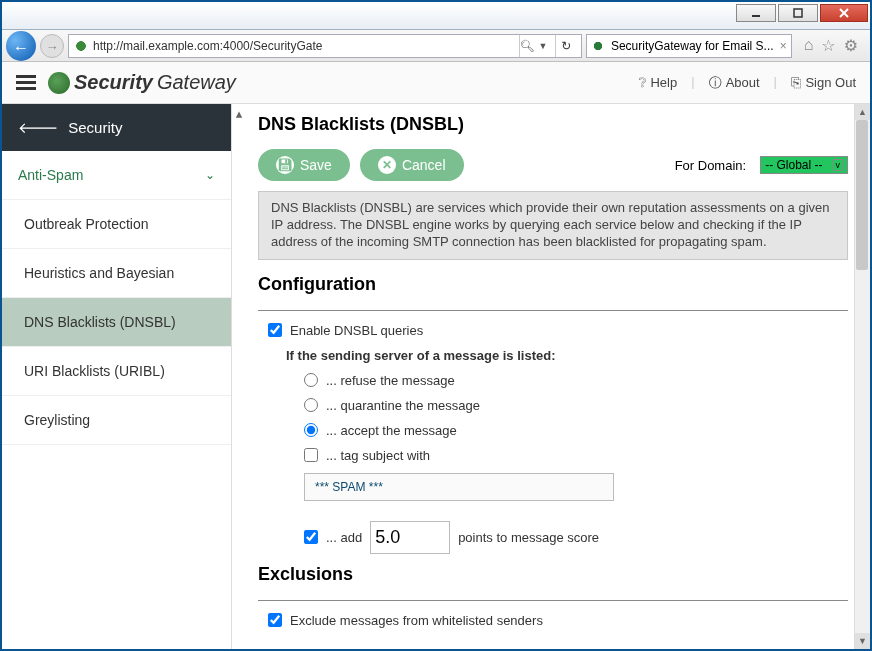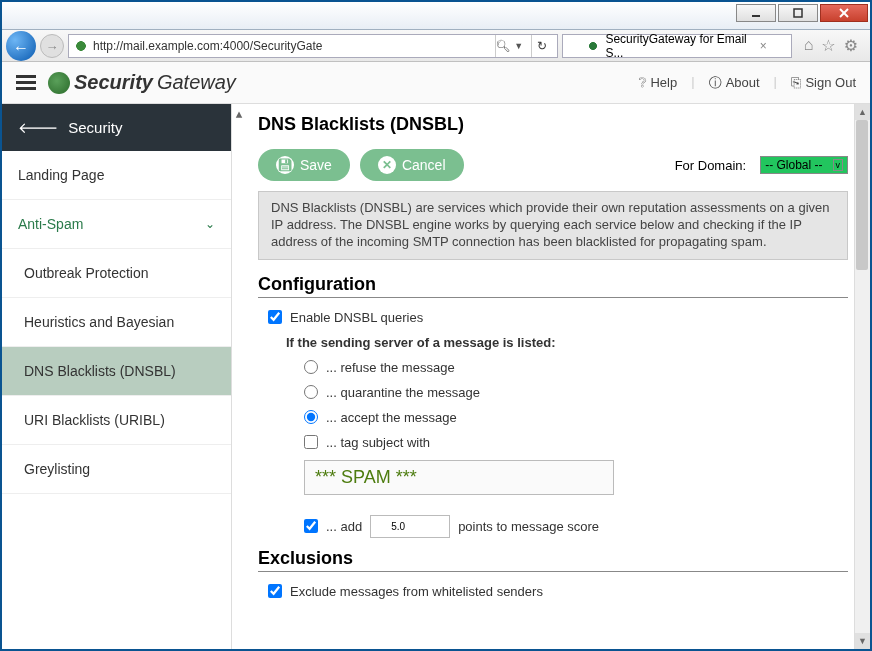--- a/index.html
+++ b/index.html
@@ -11,21 +11,21 @@
     .titlebar-btn svg { width: 12px; height: 12px; }
     
     .navbar { height: 32px; background: linear-gradient(#f8f8f8,#e8e8e8); display: flex; align-items: center; padding: 0 4px; border-bottom: 1px solid #c0c0c0; gap: 4px; }
     .nav-back { width: 30px; height: 30px; border-radius: 50%; background: radial-gradient(circle at 30% 30%, #6db6f5, #0a5ab0); display: flex; align-items: center; justify-content: center; color: #fff; font-size: 16px; }
     .nav-fwd { width: 24px; height: 24px; border-radius: 50%; background: #e0e0e0; border: 1px solid #bbb; display: flex; align-items: center; justify-content: center; color: #888; font-size: 13px; }
     .url-bar { flex: 1; height: 24px; border: 1px solid #aab; background: #fff; display: flex; align-items: center; padding: 0 4px; font-size: 12px; color: #333; }
     .url-icon { width: 16px; height: 16px; margin-right: 4px; background: radial-gradient(circle, #3a8a3a 40%, transparent 45%); border-radius: 50%; }
     .url-search { width: 16px; height: 22px; margin-left: 4px; display: flex; align-items: center; justify-content: center; border-left: 1px solid #ccc; color: #555; }
     .url-drop { width: 16px; text-align: center; color: #555; font-size: 9px; }
     .url-refresh { width: 22px; height: 22px; display: flex; align-items: center; justify-content: center; border-left: 1px solid #ccc; margin-left: 4px; }
-    .tab { height: 24px; background: #fff; border: 1px solid #aab; padding: 0 24px; display: flex; align-items: center; font-size: 12px; gap: 6px; max-width: 230px; }
+    .tab { height: 24px; background: #fff; border: 1px solid #aab; padding: 0 4px; display: flex; align-items: center; font-size: 12px; gap: 6px; max-width: 230px; }
     .tab-icon { width: 14px; height: 14px; background: radial-gradient(circle, #2a7a3a 40%, transparent 45%); border-radius: 50%; }
     .tab-x { color: #888; font-size: 12px; }
     .nav-right-icons { display: flex; gap: 8px; padding: 0 8px; color: #888; }
     
     .app-header { height: 42px; background: #fafafa; border-bottom: 1px solid #ddd; display: flex; align-items: center; padding: 0 14px; justify-content: space-between; }
     .app-left { display: flex; align-items: center; gap: 12px; }
     .hamburger { display: flex; flex-direction: column; gap: 3px; cursor: pointer; }
     .hamburger span { width: 20px; height: 3px; background: #333; }
     .logo { display: flex; align-items: center; font-size: 20px; font-weight: bold; font-style: italic; font-family: Georgia, serif; color: #333; gap: 4px; }
     .logo-icon { width: 22px; height: 22px; border-radius: 50%; background: radial-gradient(circle at 40% 40%, #5aa05a, #2a6a2a); }
@@ -51,30 +51,30 @@
     .actions-row { display: flex; align-items: center; justify-content: space-between; padding: 4px 4px 10px 8px; }
     .btn-group { display: flex; gap: 10px; }
     .btn { background: #7bbf90; color: #fff; border-radius: 18px; padding: 7px 18px; font-size: 14px; display: flex; align-items: center; gap: 6px; border: none; cursor: pointer; }
     .btn-icon-circle { width: 18px; height: 18px; border-radius: 50%; background: #fff; color: #7bbf90; display: flex; align-items: center; justify-content: center; font-size: 12px; font-weight: bold; }
     .domain-row { display: flex; align-items: center; gap: 14px; font-size: 13px; }
     .domain-select { border: 1px solid #888; padding: 1px 4px; font-size: 12px; display: flex; align-items: center; gap: 10px; background: #22c55e; }
     .domain-caret { border: 1px solid #888; padding: 0 2px; font-size: 9px; }
     
     .info-box { background: #e5e5e5; border: 1px solid #c8c8c8; padding: 8px 12px; font-size: 13px; color: #444; margin: 0 4px 14px 8px; line-height: 1.3; }
     
-    .section-title { font-size: 18px; font-weight: bold; border-bottom: 1px solid #888; margin: 0 4px 12px 8px; padding-bottom: 2px; }
+    .section-title { font-size: 18px; font-weight: bold; border-bottom: 1px solid #888; margin: 0 4px 12px 8px; padding-bottom: 15px; }
     
     .form-area { padding: 0 4px 0 18px; font-size: 13px; color: #333; }
     .row { display: flex; align-items: center; gap: 8px; margin-bottom: 10px; }
     .row.indent1 { margin-left: 18px; }
     .row.indent2 { margin-left: 36px; }
     .bold { font-weight: bold; }
     input[type=checkbox], input[type=radio] { width: 14px; height: 14px; }
-    .text-input { border: 1px solid #bbb; padding: 6px 10px; font-size: 18px; background: #fafafa; width: 310px; color: #4d7c0f; }
-    .num-input { border: 1px solid #bbb; padding: 5px 20px; font-size: 10px; width: 80px; font-weight: 500; }
+    .text-input { border: 1px solid #bbb; padding: 6px 10px; font-size: 12px; background: #fafafa; width: 310px; color: #0c4a6e; }
+    .num-input { border: 1px solid #bbb; padding: 5px 4px; font-size: 18px; width: 80px; font-weight: 500; }
     
     .scrollbar { width: 16px; background: #f0f0f0; border-left: 1px solid #ddd; position: absolute; right: 0; top: 0; bottom: 0; }
     .scroll-btn { height: 16px; background: #e0e0e0; display: flex; align-items: center; justify-content: center; font-size: 9px; color: #666; }
     .scroll-thumb { position: absolute; top: 16px; right: 2px; width: 12px; height: 150px; background: #c8c8c8; border-radius: 2px; }
   </style>
 </head>
 <body>
 
 <div class="titlebar">
   <div class="titlebar-btn">
@@ -148,23 +148,20 @@
       </span>
   </div>
 </div>
 
 <div class="content">
   <div class="sidebar">
     <div class="sidebar-header">
       <span>🡐</span>
       <span>Security</span>
     </div>
-    <div class="sidebar-item">
-        <span>Landing Page</span>
-      </div>
     <div class="sidebar-item section">
       <span>Anti-Spam</span>
       <span style="font-size:12px;color:#2a7a4a;">⌄</span>
     </div>
     <div class="sidebar-item sub">
         <span>Outbreak Protection</span>
       </div>
     <div class="sidebar-item sub">
         <span>Heuristics and Bayesian</span>
       </div>

